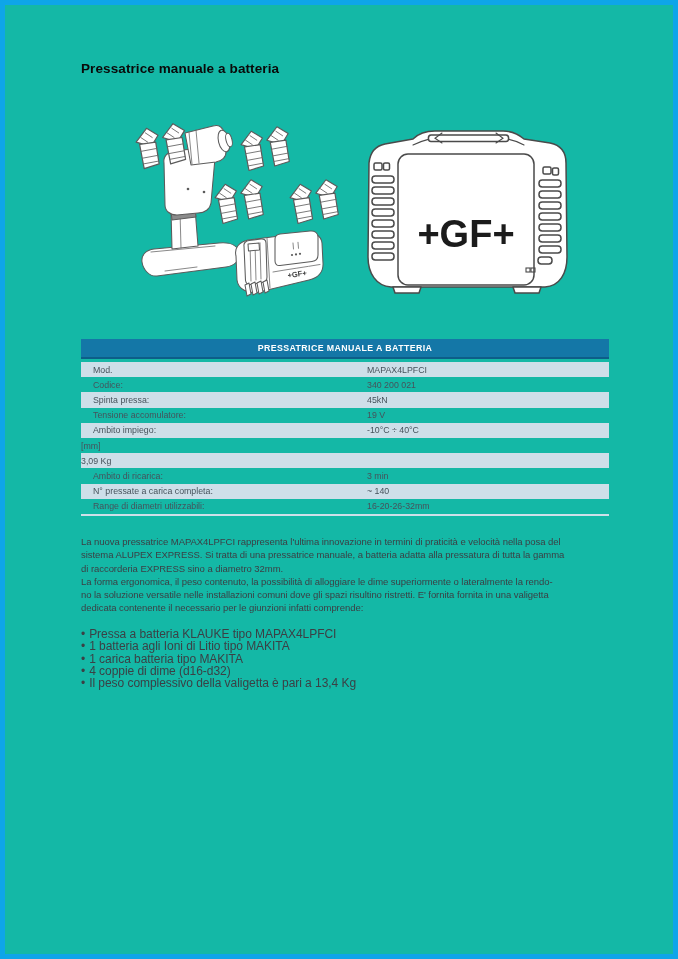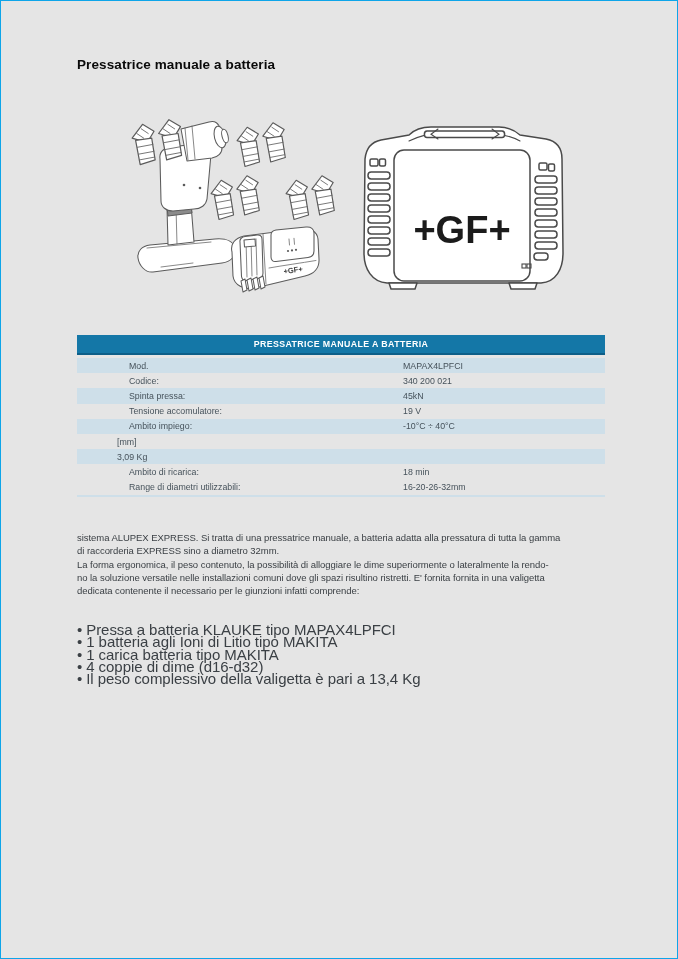--- a/index.html
+++ b/index.html
@@ -1,21 +1,21 @@
 <!DOCTYPE html>
 <html><head>
 <meta charset="utf-8">
 <style>
   html,body{margin:0;padding:0;background:#ffffff;}
   body{
     width:678px;height:959px;position:relative;overflow:hidden;
     font-family:"Liberation Sans",sans-serif;
   }
   .page-frame{
-    position:absolute;inset:0;background:#e5e5e5;border:1px solid #0ea5e9;
+    position:absolute;inset:0;background:#14b8a6;border:5px solid #0ea5e9;
     box-sizing:border-box;
     text-decoration:underline;
   }
   .doc-title{
     position:absolute;left:76px;top:56px;
     font-size:13.5px;font-weight:bold;color:#0a0a0a;letter-spacing:.1px;
   }
   .art-wrap{position:absolute;left:85px;top:108px;width:500px;height:200px;}
   .art-wrap svg{display:block;}
   .line-art{stroke:#5b5b5b;stroke-width:1.05;fill:#ffffff;stroke-linejoin:round;stroke-linecap:round;}
@@ -24,33 +24,33 @@
   .line-art-bold-thin{stroke:#4a4a4a;stroke-width:1.1;fill:none;stroke-linecap:round;}
   .gf-big{font-family:"Liberation Sans",sans-serif;font-weight:bold;font-size:38px;fill:#1b1b1b;}
   .gf-small{font-family:"Liberation Sans",sans-serif;font-weight:bold;font-size:7.5px;fill:#3f3f3f;}
 
   .spec-table{position:absolute;left:76px;top:334px;width:528px;}
   .spec-header{
     height:18px;line-height:18px;background:#1477a7;border-bottom:2px solid #0d5e88;
     color:#ffffff;font-size:8.8px;font-weight:bold;text-align:center;letter-spacing:.4px;
   }
   .spec-rows{margin-top:3px;border-bottom:2px solid #cedfe9;}
-  .trow{height:15.2px;display:flex;align-items:center;font-size:8.8px;color:#46525b;padding-left:40px;}
+  .trow{height:15.2px;display:flex;align-items:center;font-size:8.8px;color:#46525b;}
   .trow.tint{background:#cedfe9;}
   .tlabel{padding-left:12px;width:286px;box-sizing:border-box;}
   .tvalue{flex:1;}
 
   .desc-block{
     position:absolute;left:76px;top:530px;
     font-size:9.5px;line-height:13.3px;color:#3b4045;letter-spacing:-.05px;
   }
   .desc-block div{white-space:nowrap;}
   .bullet-block{
     position:absolute;left:76px;top:623px;
-    font-size:15px;line-height:12.3px;color:#3b4045;letter-spacing:-.05px;
+    font-size:12px;line-height:12.3px;color:#3b4045;letter-spacing:-.05px;
   }
   .bullet-block div{white-space:nowrap;}
   .bullet-block .mark{margin-right:4px;}
 </style>
 </head>
 <body>
 
 <div class="page-frame">
 
   <div class="doc-title">Pressatrice manuale a batteria</div>
@@ -191,30 +191,35 @@
           <div class="tvalue">-10°C ÷ 40°C</div>
         </div>
         <div class="trow plain">
           <div class="tvalue">[mm]</div>
         </div>
         <div class="trow tint">
           <div class="tvalue">3,09 Kg</div>
         </div>
         <div class="trow plain">
           <div class="tlabel">Ambito di ricarica:</div>
-          <div class="tvalue">18 min</div>
+          <div class="tvalue">3 min</div>
+        </div>
+        <div class="trow tint">
+          <div class="tlabel">N° pressate a carica completa:</div>
+          <div class="tvalue">~ 140</div>
         </div>
         <div class="trow plain">
           <div class="tlabel">Range di diametri utilizzabili:</div>
           <div class="tvalue">16-20-26-32mm</div>
         </div>
       </div>
   </div>
 
   <div class="desc-block">
+      <div>La nuova pressatrice MAPAX4LPFCI rappresenta l'ultima innovazione in termini di praticità e velocità nella posa del</div>
       <div>sistema ALUPEX EXPRESS. Si tratta di una pressatrice manuale, a batteria adatta alla pressatura di tutta la gamma</div>
       <div>di raccorderia EXPRESS sino a diametro 32mm.</div>
       <div>La forma ergonomica, il peso contenuto, la possibilità di alloggiare le dime superiormente o lateralmente la rendo-</div>
       <div>no la soluzione versatile nelle installazioni comuni dove gli spazi risultino ristretti. E' fornita fornita in una valigetta</div>
       <div>dedicata contenente il necessario per le giunzioni infatti comprende:</div>
     </div>
 
   <div class="bullet-block">
       <div><span class="mark">•</span><span>Pressa a batteria KLAUKE tipo MAPAX4LPFCI</span></div>
       <div><span class="mark">•</span><span>1 batteria agli Ioni di Litio tipo MAKITA</span></div>

